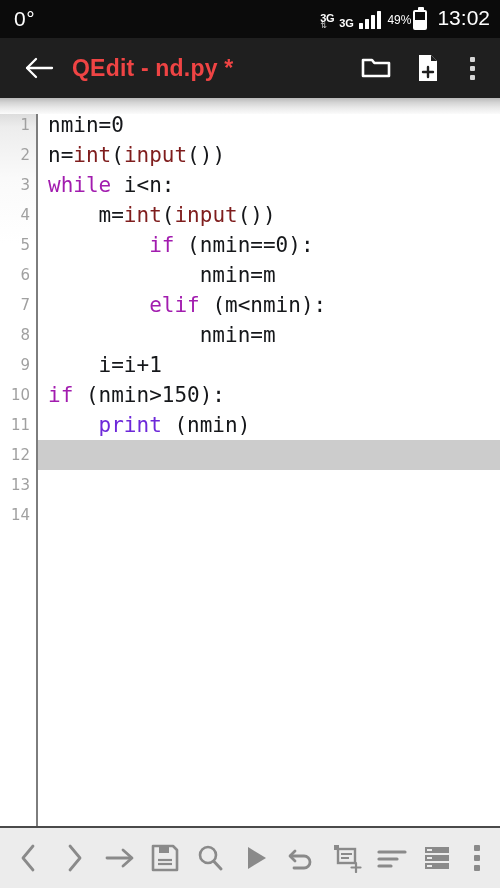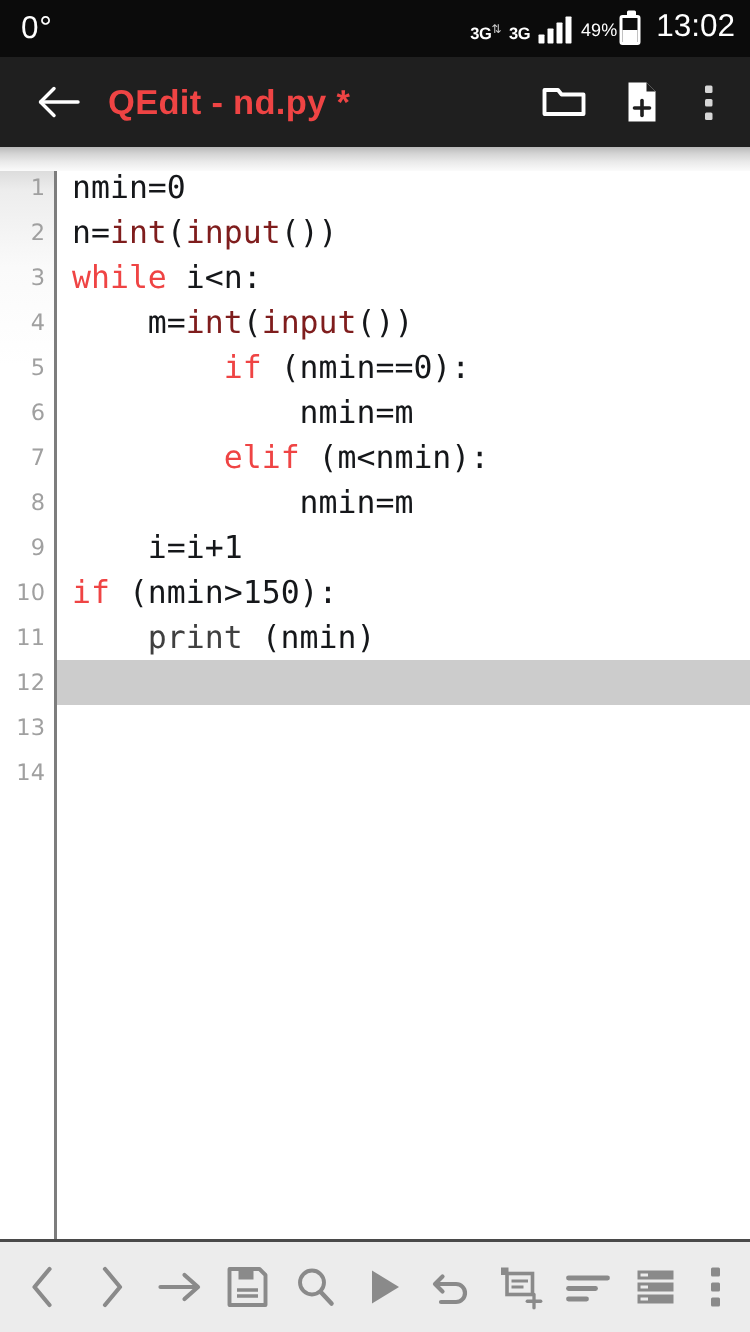--- a/index.html
+++ b/index.html
@@ -16,21 +16,21 @@
     height:38px; flex:0 0 38px;
     background:#0b0b0b;
     display:flex; align-items:center;
     padding:0 10px 0 14px;
     color:#ffffff;
   }
   .sb-left { font-size:21px; letter-spacing:.5px; font-weight:400; color:#fff; }
   .sb-right { margin-left:auto; display:flex; align-items:flex-end; gap:6px; }
 
   .net-group { display:flex; align-items:flex-end; gap:5px; padding-bottom:3px; }
-  .net-cell { display:flex; flex-direction:row; line-height:1; }
+  .net-cell { display:flex; flex-direction:column; line-height:1; }
   .net-label { font-size:11px; font-weight:700; letter-spacing:-.3px; }
   .net-arrows { font-size:8px; line-height:6px; margin-top:-1px; color:#cfcfcf; }
 
   .signal { display:flex; align-items:flex-end; gap:2px; height:18px; padding-bottom:3px; }
   .signal i { width:4px; background:#fff; display:block; border-radius:.5px; }
   .signal i:nth-child(1){ height:6px; }
   .signal i:nth-child(2){ height:10px; }
   .signal i:nth-child(3){ height:14px; }
   .signal i:nth-child(4){ height:18px; }
 
@@ -101,23 +101,23 @@
   .code-line {
     height:30px; line-height:30px;
     font-family:"DejaVu Sans Mono","Liberation Mono",monospace;
     font-size:21px;
     color:#15171a;
     white-space:pre;
     padding-left:10px;
     position:relative;
   }
   .code-line.current { background:#cccccc; }
-  .tok-kw   { color:#ef4444; }
+  .tok-kw   { color:#a21caf; }
   .tok-fn   { color:#7f1d1d; }
-  .tok-print{ color:#404040; }
+  .tok-print{ color:#6d28d9; }
 
   
   .toolbar {
     height:60px; flex:0 0 60px;
     background:#ececec;
     display:flex; align-items:center;
     padding:0 6px;
   }
   .tbar-btn {
     flex:1 1 0; height:56px;

